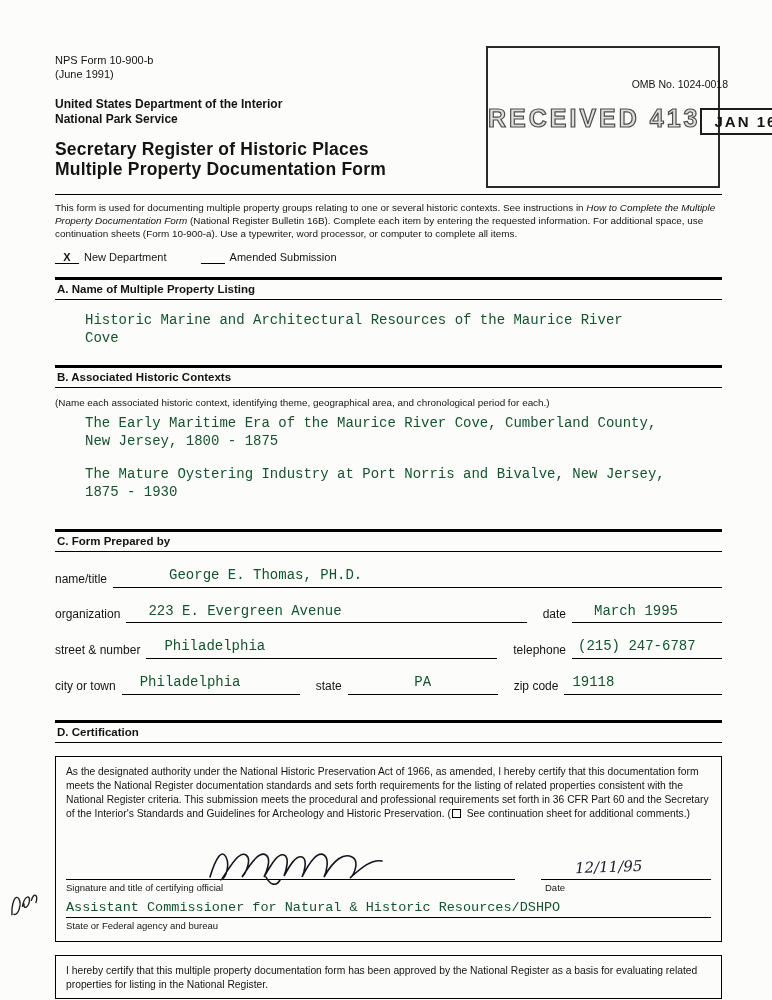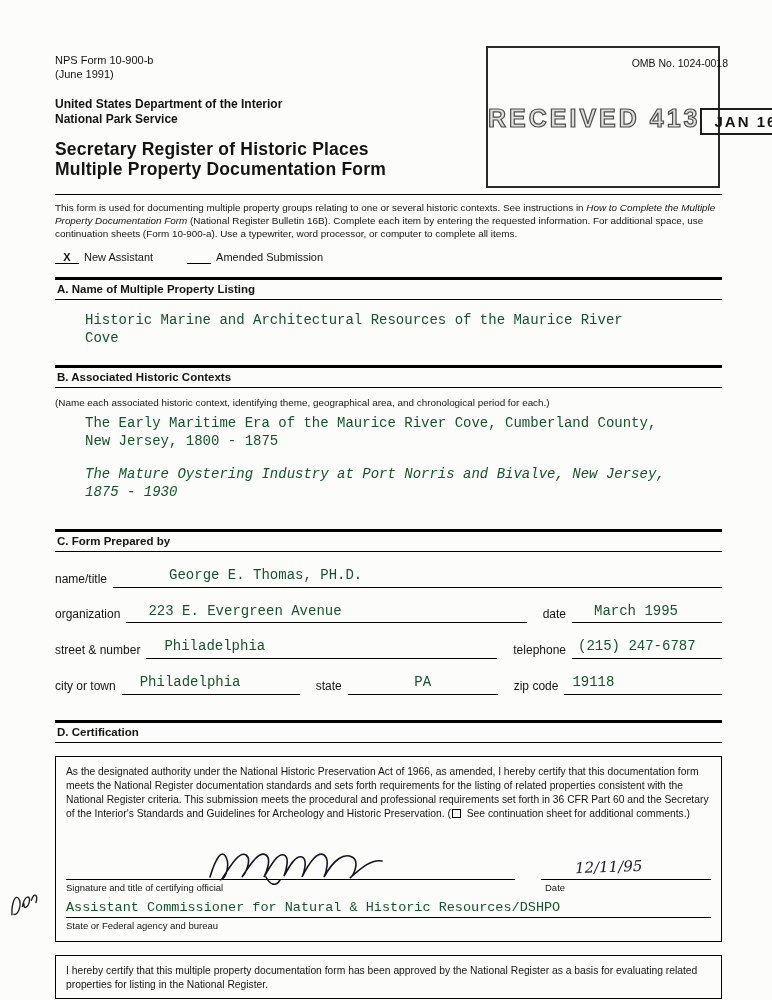--- a/index.html
+++ b/index.html
@@ -9,21 +9,21 @@
     position:relative; width:772px; height:1000px; margin:0 auto;
     background:#fcfcfa; overflow:hidden;
     padding:54px 50px 0 55px;
     box-shadow:0 0 4px rgba(0,0,0,.4);
   }
 
   
   .form-no { font-size:11px; line-height:1.25; }
   .dept { margin-top:15px; font-size:12px; font-weight:bold; line-height:1.3; }
   .doc-title { margin-top:11px; font-size:17.5px; font-weight:bold; line-height:1.18; letter-spacing:.2px; }
-  .omb { position:absolute; top:57px; right:44px; font-size:10.5px; z-index:5; }
+  .omb { position:absolute; top:78px; right:44px; font-size:10.5px; z-index:5; }
 
   
   .stamp {
     position:absolute; top:46px; right:52px; width:234px; height:142px;
     border:2px solid #2a2a2a; z-index:4;
     display:flex; flex-direction:row; align-items:center;
   }
   .received {
     margin-top:3px; font-size:25px; font-weight:bold; letter-spacing:3px;
     color:rgba(90,90,90,.18); -webkit-text-stroke:1.2px #4d4d4d; white-space:nowrap;
@@ -45,21 +45,21 @@
   .section-head {
     border-top:3px solid #000; border-bottom:1.5px solid #000;
     font-weight:bold; font-size:11.5px; padding:3px 0 4px 2px;
   }
   .mt-a { margin-top:13px; } .mt-b { margin-top:17px; } .mt-c { margin-top:27px; } .mt-d { margin-top:25px; }
 
   .typed { font-family:"Liberation Mono","DejaVu Sans Mono",monospace; font-size:14px; line-height:1.28; color:#14532d; }
   .val-a { margin:12px 0 0 30px; width:575px; }
   .instr { margin-top:9px; font-size:9.9px; }
   .val-ctx { margin:7px 0 0 30px; width:604px; }
-  .val-ctx + .val-ctx { margin-top:15px;font-style:italic; }
+  .val-ctx + .val-ctx { margin-top:15px; }
 
   
   .frow { display:flex; align-items:flex-end; margin-top:15px; font-size:12px; }
   .flabel { white-space:nowrap; padding:0 6px 2px 0; }
   .fline { border-bottom:1.5px solid #000; padding:0 4px 2px 4px; white-space:nowrap; overflow:hidden; }
   .grow { flex:1;font-family:Liberation Mono, monospace; }
   .ml { margin-left:16px; }
 
   
   .cert-box, .keeper-box { border:1.5px solid #000; margin-top:13px; padding:8px 10px 6px; font-size:10.3px; line-height:1.34; }
@@ -104,21 +104,21 @@
   </div>
 
   <div class="doc-title">
     <div>Secretary Register of Historic Places</div>
     <div>Multiple Property Documentation Form</div>
   </div>
 
   <p class="intro"><span>This form is used for documenting multiple property groups relating to one or several historic contexts. See instructions in </span><i>How to Complete the Multiple Property Documentation Form</i><span> (National Register Bulletin 16B). Complete each item by entering the requested information. For additional space, use continuation sheets (Form 10-900-a). Use a typewriter, word processor, or computer to complete all items.</span></p>
 
   <div class="submission">
-    <span class="ub">X</span><span>New Assistant</span><span class="ub empty">&nbsp;&nbsp;</span><span>Amended Submission</span>
+    <span class="ub">X</span><span>New Department</span><span class="ub empty">&nbsp;&nbsp;</span><span>Amended Submission</span>
   </div>
 
   <div class="section-head mt-a">A.  Name of Multiple Property Listing</div>
   <div class="typed val-a">Historic Marine and Architectural Resources of the Maurice River Cove</div>
 
   <div class="section-head mt-b">B.  Associated Historic Contexts</div>
   <div class="instr">(Name each associated historic context, identifying theme, geographical area, and chronological period for each.)</div>
   <div class="typed val-ctx">The Early Maritime Era of the Maurice River Cove, Cumberland County, New Jersey, 1800 - 1875</div>
   <div class="typed val-ctx">The Mature Oystering Industry at Port Norris and Bivalve, New Jersey, 1875 - 1930</div>
 

